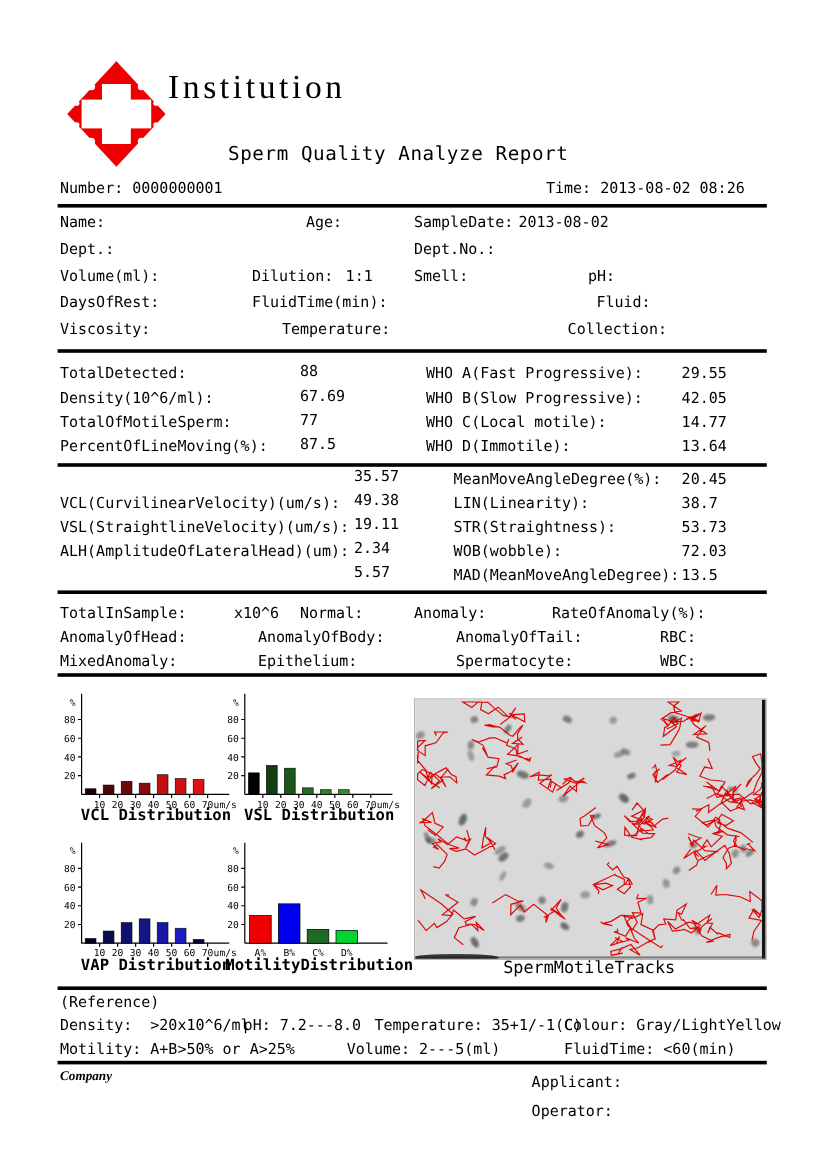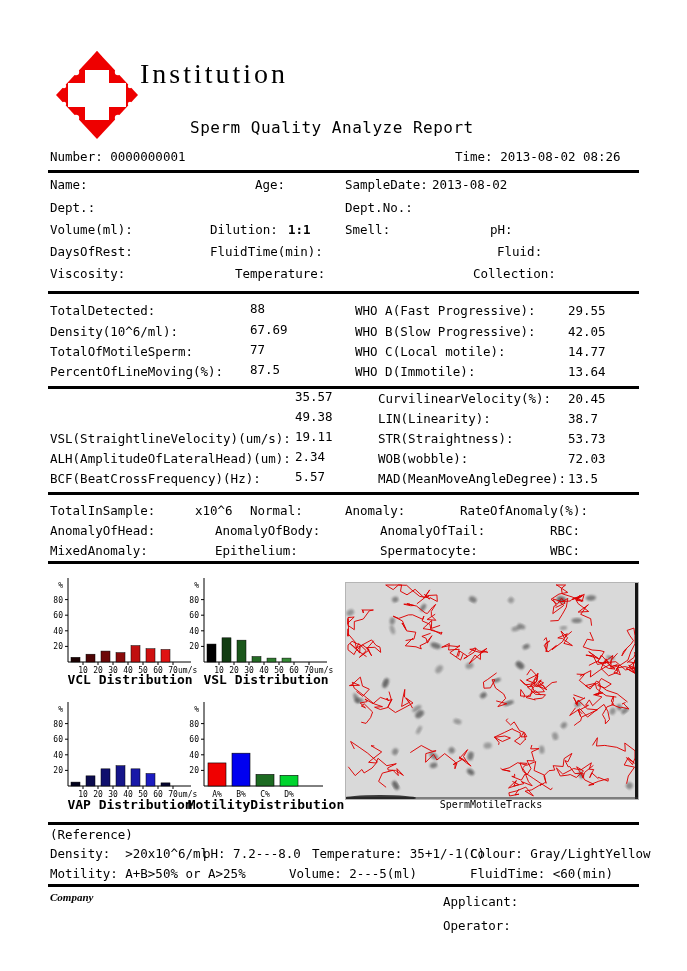--- a/index.html
+++ b/index.html
@@ -4,21 +4,21 @@
 <style>
   html,body{margin:0;padding:0;background:#fff;}
   .page{position:relative;width:687px;height:971px;background:#ffffff;
         font-family:"DejaVu Sans Mono",monospace;color:#000;overflow:hidden;padding-left:30px;}
   .abs{position:absolute;white-space:pre;}
   .t{font-size:12.5px;line-height:15px;}
   .hr{position:absolute;left:48px;width:591px;height:3px;background:#000;}
   .inst{font-family:"Liberation Serif","DejaVu Serif",serif;font-size:28px;letter-spacing:3px;}
   .subtitle{font-size:16px;letter-spacing:0.5px;}
   .chart-title{position:absolute;width:170px;text-align:center;font-size:13px;font-weight:bold;}
-  .tracks-title{position:absolute;left:345px;width:292px;top:799px;text-align:center;font-size:10px;}
+  .tracks-title{position:absolute;left:345px;width:292px;top:799px;text-align:center;font-size:14px;}
   .company{font-family:"Liberation Serif","DejaVu Serif",serif;font-style:italic;font-weight:bold;font-size:11px;}
   svg text{font-family:"DejaVu Sans Mono",monospace;fill:#000;}
   .tracks-box{position:absolute;left:345px;top:582px;border:1px solid #b5b5b5;}
 </style>
 </head>
 <body>
 
 <div class="page">
 
   <svg class="abs" style="left:55px;top:50px" width="84" height="90" viewBox="0 0 84 90">
@@ -46,21 +46,21 @@
   <div class="abs t" style="left:50px;top:177px">Name:</div>
   <div class="abs t" style="left:255px;top:177px">Age:</div>
   <div class="abs t" style="left:345px;top:177px">SampleDate:</div>
   <div class="abs t" style="left:432px;top:177px">2013-08-02</div>
 
   <div class="abs t" style="left:50px;top:200px">Dept.:</div>
   <div class="abs t" style="left:345px;top:200px">Dept.No.:</div>
 
   <div class="abs t" style="left:50px;top:222px">Volume(ml):</div>
   <div class="abs t" style="left:210px;top:222px">Dilution:</div>
-  <div class="abs t" style="left:288px;top:222px;font-weight:bold">1:1</div>
+  <div class="abs t" style="left:288px;top:222px;font-weight:normal">1:1</div>
   <div class="abs t" style="left:345px;top:222px">Smell:</div>
   <div class="abs t" style="left:490px;top:222px">pH:</div>
 
   <div class="abs t" style="left:50px;top:244px">DaysOfRest:</div>
   <div class="abs t" style="left:210px;top:244px">FluidTime(min):</div>
   <div class="abs t" style="left:497px;top:244px">Fluid:</div>
 
   <div class="abs t" style="left:50px;top:266px">Viscosity:</div>
   <div class="abs t" style="left:235px;top:266px">Temperature:</div>
   <div class="abs t" style="left:473px;top:266px">Collection:</div>
@@ -83,38 +83,38 @@
   <div class="abs t" style="left:568px;top:344px">14.77</div>
 
   <div class="abs t" style="left:50px;top:364px">PercentOfLineMoving(%):</div>
   <div class="abs t" style="left:250px;top:362px">87.5</div>
   <div class="abs t" style="left:355px;top:364px">WHO D(Immotile):</div>
   <div class="abs t" style="left:568px;top:364px">13.64</div>
 
   <div class="hr" style="top:386px"></div>
 
   <div class="abs t" style="left:295px;top:389px">35.57</div>
-  <div class="abs t" style="left:378px;top:391px">CurvilinearVelocity(%):</div>
+  <div class="abs t" style="left:378px;top:391px">MeanMoveAngleDegree(%):</div>
   <div class="abs t" style="left:568px;top:391px">20.45</div>
 
+  <div class="abs t" style="left:50px;top:411px">VCL(CurvilinearVelocity)(um/s):</div>
   <div class="abs t" style="left:295px;top:409px">49.38</div>
   <div class="abs t" style="left:378px;top:411px">LIN(Linearity):</div>
   <div class="abs t" style="left:568px;top:411px">38.7</div>
 
   <div class="abs t" style="left:50px;top:431px">VSL(StraightlineVelocity)(um/s):</div>
   <div class="abs t" style="left:295px;top:429px">19.11</div>
   <div class="abs t" style="left:378px;top:431px">STR(Straightness):</div>
   <div class="abs t" style="left:568px;top:431px">53.73</div>
 
   <div class="abs t" style="left:50px;top:451px">ALH(AmplitudeOfLateralHead)(um):</div>
   <div class="abs t" style="left:295px;top:449px">2.34</div>
   <div class="abs t" style="left:378px;top:451px">WOB(wobble):</div>
   <div class="abs t" style="left:568px;top:451px">72.03</div>
 
-  <div class="abs t" style="left:50px;top:471px">BCF(BeatCrossFrequency)(Hz):</div>
   <div class="abs t" style="left:295px;top:469px">5.57</div>
   <div class="abs t" style="left:378px;top:471px">MAD(MeanMoveAngleDegree):</div>
   <div class="abs t" style="left:568px;top:471px">13.5</div>
 
   <div class="hr" style="top:492px"></div>
 
   <div class="abs t" style="left:50px;top:503px">TotalInSample:</div>
   <div class="abs t" style="left:195px;top:503px">x10^6</div>
   <div class="abs t" style="left:250px;top:503px">Normal:</div>
   <div class="abs t" style="left:345px;top:503px">Anomaly:</div>

